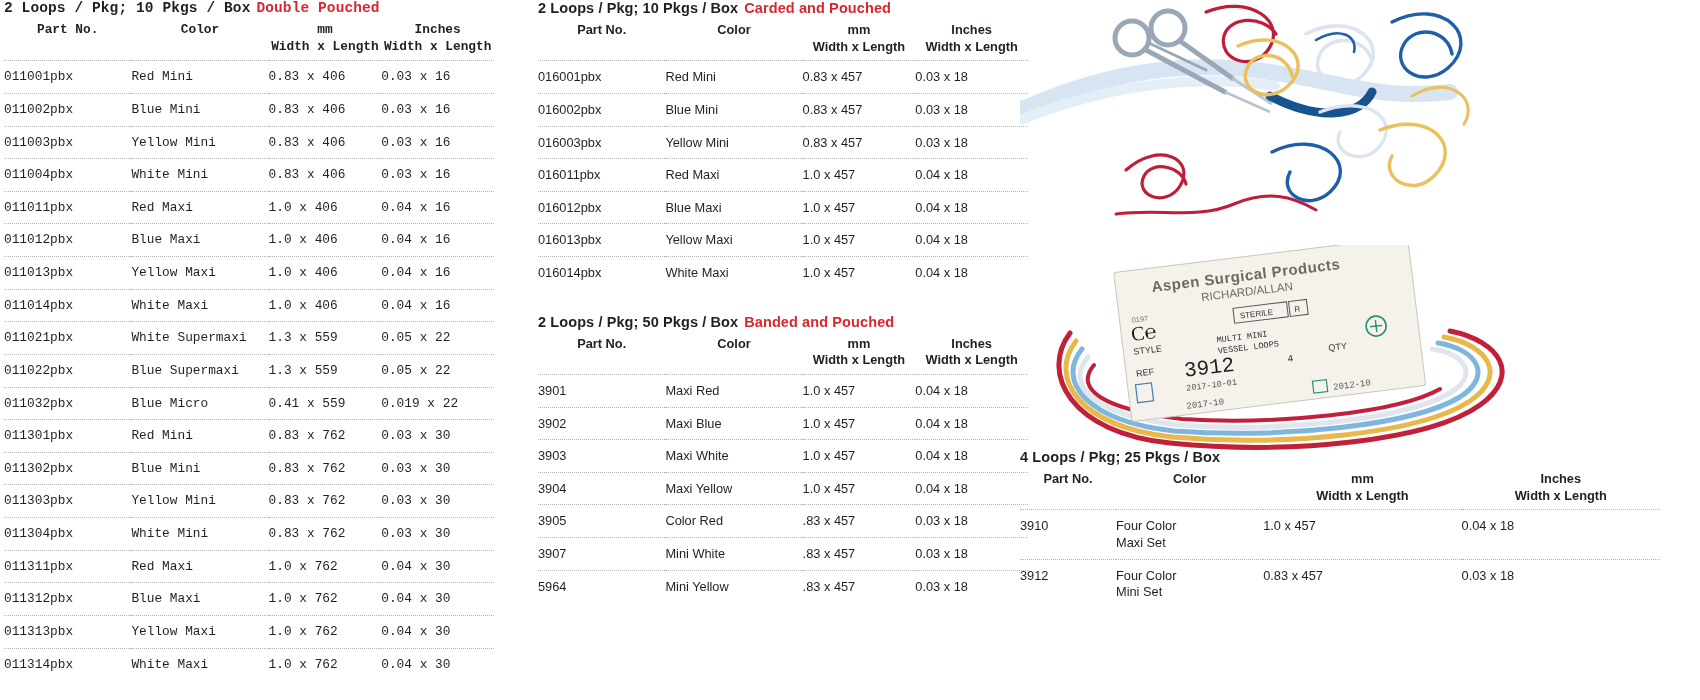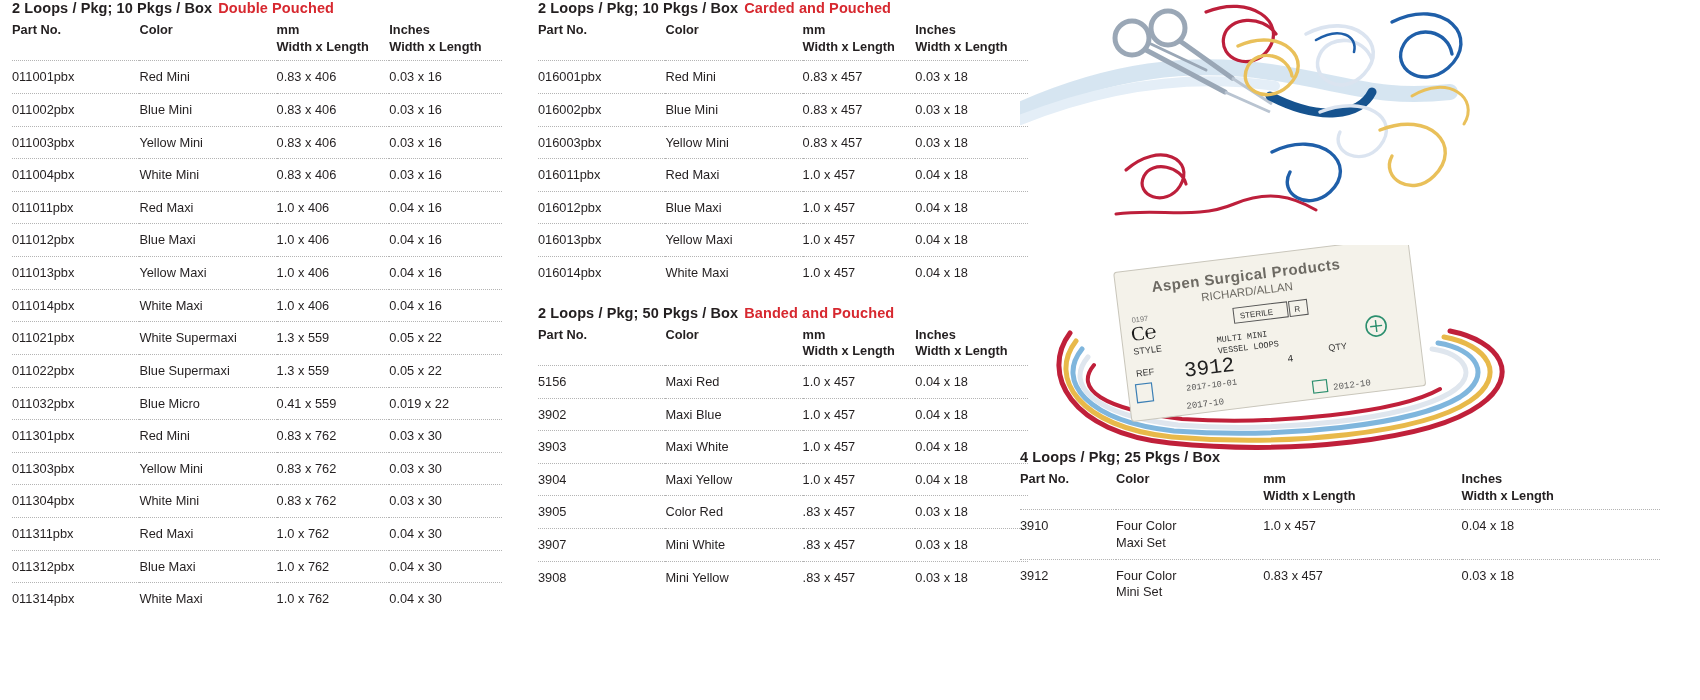--- a/index.html
+++ b/index.html
@@ -17,21 +17,21 @@
   .page {
     position: relative;
     width: 1700px;
     height: 700px;
   }
   
   .col {
     position: absolute;
     top: 0;
   }
-  #col-left  { left: 12px;  width: 490px; }
+  #col-left  { left: 4px;  width: 490px; font-family: Liberation Mono, monospace; }
   #col-mid   { left: 538px; width: 490px; }
   #col-right { left: 1020px; width: 670px; }
 
   
   .sec-head {
     font-size: 14.5px;
     font-weight: bold;
     color: #231f20;
     letter-spacing: 0.1px;
     white-space: nowrap;
@@ -43,21 +43,21 @@
 
   
   table.spec {
     border-collapse: collapse;
     width: 100%;
     table-layout: fixed;
   }
   table.spec th {
     font-size: 12.8px;
     font-weight: bold;
-    text-align: left;
+    text-align: center;
     vertical-align: top;
     padding: 6px 0 5px 0;
     color: #231f20;
     line-height: 1.30;
   }
   table.spec td {
     font-size: 12.8px;
     text-align: left;
     vertical-align: top;
     padding: 8px 0 7px 0;
@@ -94,21 +94,21 @@
     top: 245px;
     width: 560px;
     height: 215px;
   }
   #right-table-block {
     position: absolute;
     left: 0px;
     top: 449px;
     width: 640px;
   }
-  #mid-second-block { margin-top: 16px; }
+  #mid-second-block { margin-top: 25px; }
 
   
   svg { display: block; }
 </style>
 </head>
 <body>
 
 <div class="page">
 
   <div class="col" id="col-left">
@@ -197,40 +197,52 @@
             <td class="c-mm">0.41 x 559</td>
             <td class="c-in">0.019 x 22</td>
           </tr>
           <tr>
             <td class="c-part">011301pbx</td>
             <td class="c-color">Red Mini</td>
             <td class="c-mm">0.83 x 762</td>
             <td class="c-in">0.03 x 30</td>
           </tr>
           <tr>
+            <td class="c-part">011302pbx</td>
+            <td class="c-color">Blue Mini</td>
+            <td class="c-mm">0.83 x 762</td>
+            <td class="c-in">0.03 x 30</td>
+          </tr>
+          <tr>
             <td class="c-part">011303pbx</td>
             <td class="c-color">Yellow Mini</td>
             <td class="c-mm">0.83 x 762</td>
             <td class="c-in">0.03 x 30</td>
           </tr>
           <tr>
             <td class="c-part">011304pbx</td>
             <td class="c-color">White Mini</td>
             <td class="c-mm">0.83 x 762</td>
             <td class="c-in">0.03 x 30</td>
           </tr>
           <tr>
             <td class="c-part">011311pbx</td>
             <td class="c-color">Red Maxi</td>
             <td class="c-mm">1.0 x 762</td>
             <td class="c-in">0.04 x 30</td>
           </tr>
           <tr>
             <td class="c-part">011312pbx</td>
             <td class="c-color">Blue Maxi</td>
+            <td class="c-mm">1.0 x 762</td>
+            <td class="c-in">0.04 x 30</td>
+          </tr>
+          <tr>
+            <td class="c-part">011313pbx</td>
+            <td class="c-color">Yellow Maxi</td>
             <td class="c-mm">1.0 x 762</td>
             <td class="c-in">0.04 x 30</td>
           </tr>
           <tr>
             <td class="c-part">011314pbx</td>
             <td class="c-color">White Maxi</td>
             <td class="c-mm">1.0 x 762</td>
             <td class="c-in">0.04 x 30</td>
           </tr>
         </tbody>
@@ -316,21 +328,21 @@
               <span class="sub">Width x Length</span>
             </th>
             <th class="c-in">
               <span>Inches</span>
               <span class="sub">Width x Length</span>
             </th>
           </tr>
         </thead>
         <tbody>
             <tr class="first">
-              <td class="c-part">5156</td>
+              <td class="c-part">3901</td>
               <td class="c-color">Maxi Red</td>
               <td class="c-mm">1.0 x 457</td>
               <td class="c-in">0.04 x 18</td>
             </tr>
             <tr>
               <td class="c-part">3902</td>
               <td class="c-color">Maxi Blue</td>
               <td class="c-mm">1.0 x 457</td>
               <td class="c-in">0.04 x 18</td>
             </tr>
@@ -352,21 +364,21 @@
               <td class="c-mm">.83 x 457</td>
               <td class="c-in">0.03 x 18</td>
             </tr>
             <tr>
               <td class="c-part">3907</td>
               <td class="c-color">Mini White</td>
               <td class="c-mm">.83 x 457</td>
               <td class="c-in">0.03 x 18</td>
             </tr>
             <tr>
-              <td class="c-part">3908</td>
+              <td class="c-part">5964</td>
               <td class="c-color">Mini Yellow</td>
               <td class="c-mm">.83 x 457</td>
               <td class="c-in">0.03 x 18</td>
             </tr>
           </tbody>
       </table>
     </div>
   </div>
 
   <div class="col" id="col-right">

